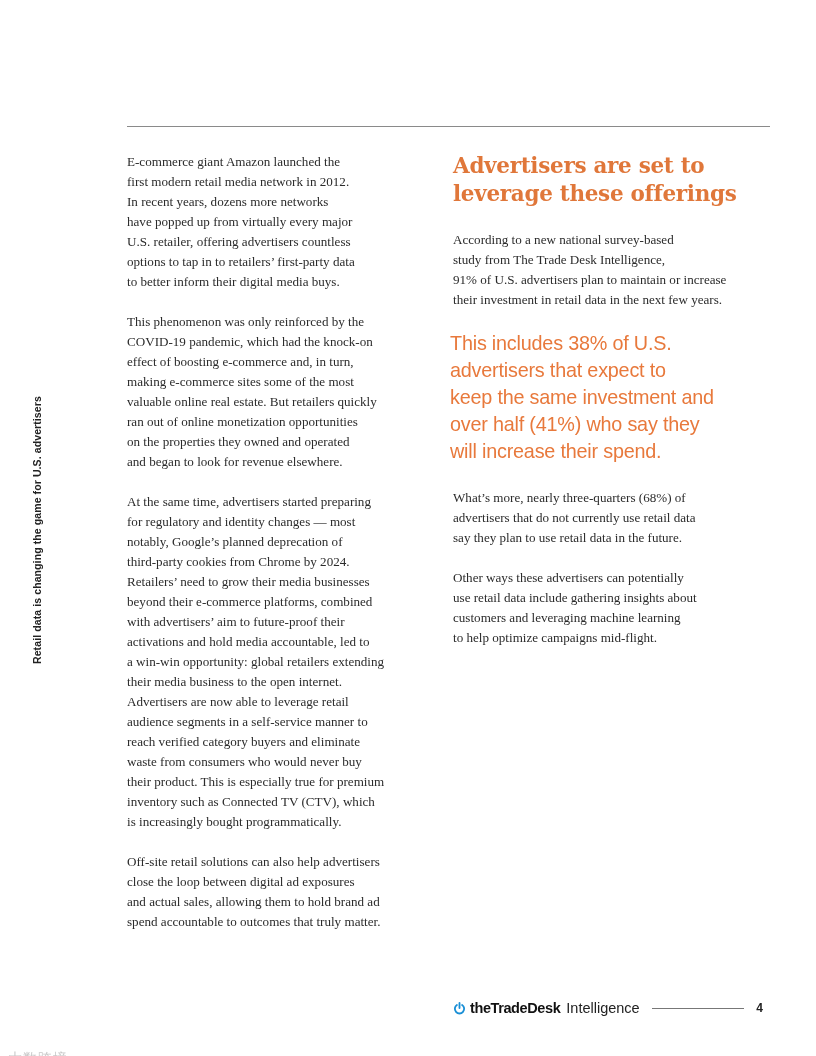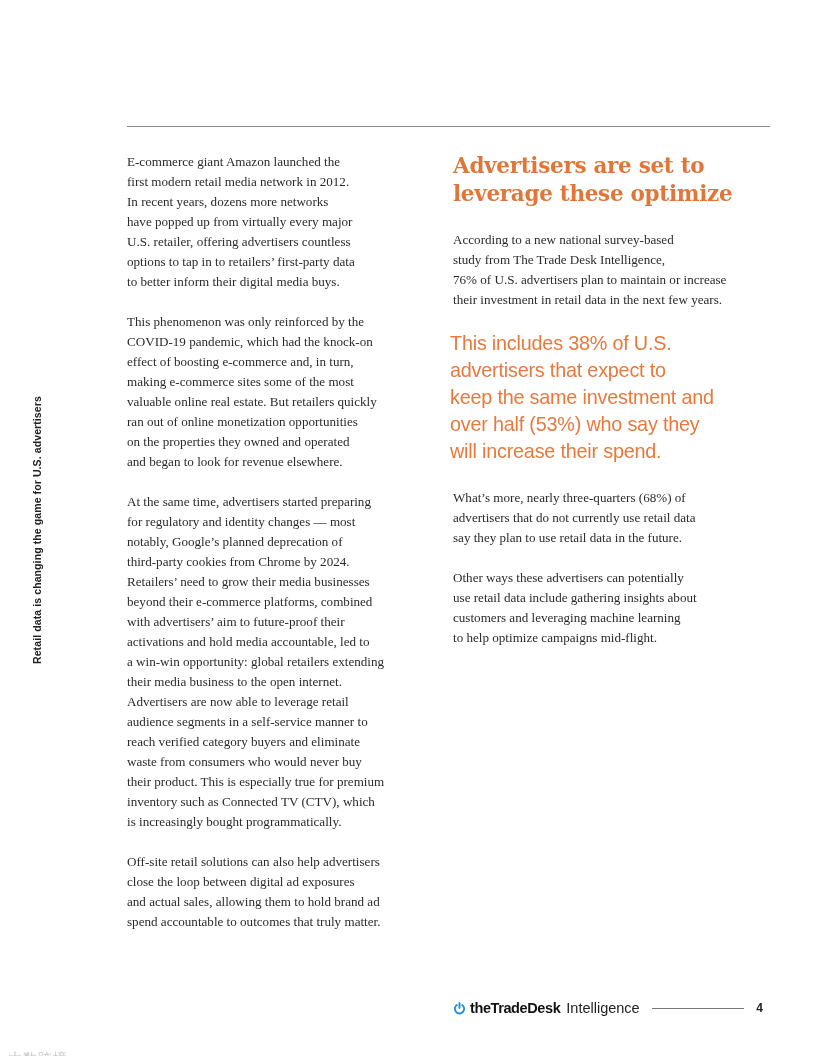--- a/index.html
+++ b/index.html
@@ -64,29 +64,29 @@
 inventory such as Connected TV (CTV), which
 is increasingly bought programmatically.</p>
   <p class="para">Off-site retail solutions can also help advertisers
 close the loop between digital ad exposures
 and actual sales, allowing them to hold brand ad
 spend accountable to outcomes that truly matter.</p>
 </div>
 
 <div class="col-right">
   <h2 class="heading">Advertisers are set to
-leverage these optimize</h2>
+leverage these offerings</h2>
   <p class="para">According to a new national survey-based
 study from The Trade Desk Intelligence,
-76% of U.S. advertisers plan to maintain or increase
+91% of U.S. advertisers plan to maintain or increase
 their investment in retail data in the next few years.</p>
   <p class="callout">This includes 38% of U.S.
  advertisers that expect to
  keep the same investment and
- over half (53%) who say they
+ over half (41%) who say they
  will increase their spend.</p>
   <p class="para">What’s more, nearly three-quarters (68%) of
 advertisers that do not currently use retail data
 say they plan to use retail data in the future.</p>
   <p class="para">Other ways these advertisers can potentially
 use retail data include gathering insights about
 customers and leveraging machine learning
 to help optimize campaigns mid-flight.</p>
 </div>
 

